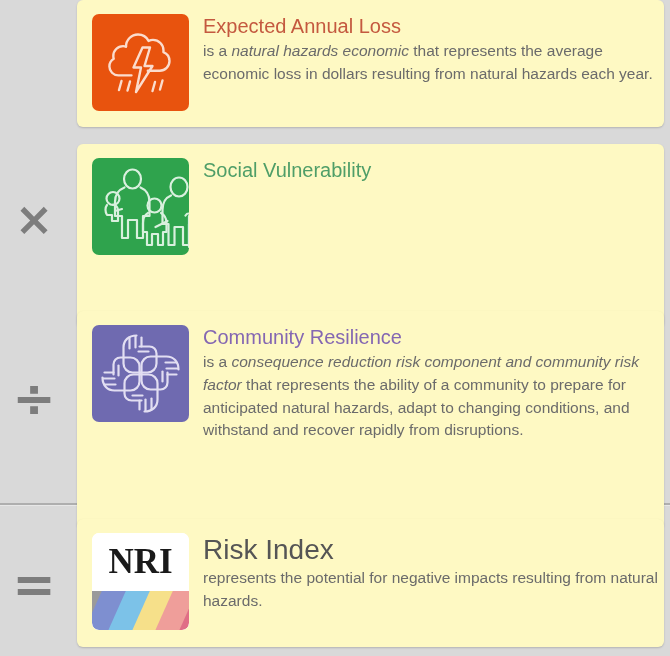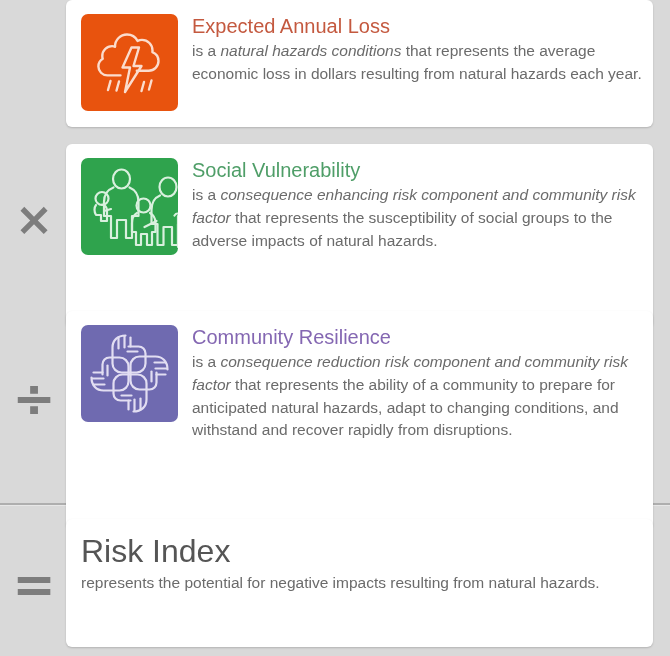--- a/index.html
+++ b/index.html
@@ -66,23 +66,23 @@
     top: 503px;
     width: 670px;
     height: 2px;
     background: #aeaeae;
     box-shadow: 0 1px 0 #e7e7e7;
   }
 
   
   .card {
     position: absolute;
-    left: 66px;
+    left: 77px;
     width: 587px;
-    background: #ffffff;
+    background: #fef9c3;
     border-radius: 6px;
     box-shadow: 0 1px 2px rgba(0,0,0,0.18);
     box-sizing: border-box;
     padding: 14px 0 14px 15px;
     display: flex;
     align-items: flex-start;
   }
   .card-eal      { top: 0px;   height: 127px; }
   .card-sovi     { top: 144px; height: 184px; }
   .card-resil    { top: 311px; height: 218px; }
@@ -149,21 +149,21 @@
   .card-title {
     font-size: 20px;
     line-height: 1.12;
     margin: 0 0 3px 0;
     font-weight: normal;
     font-family: "Liberation Sans", sans-serif;
   }
   .title-eal    { color: #C4593F; }
   .title-sovi   { color: #4F9E68; }
   .title-resil  { color: #8467B2; }
-  .title-riskidx{ color: #555555; font-size: 32px; margin-bottom: 2px; }
+  .title-riskidx{ color: #555555; font-size: 28px; margin-bottom: 2px; }
 
   .card-desc {
     font-size: 15.5px;
     line-height: 1.46;
     color: #6b6b6b;
     font-family: "Liberation Sans", sans-serif;
   }
   .card-desc em {
     font-style: italic;
   }
@@ -191,21 +191,21 @@
           <path d="M29.5 67 L27 76"></path>
           <path d="M38 67.5 L35.5 76.5"></path>
           <path d="M63 68 L60.5 77"></path>
           <path d="M70.5 66.5 L68 75.5"></path>
         </g>
       </svg>
     </div>
     <div class="card-text">
       <div class="card-title title-eal">Expected Annual Loss</div>
       <div class="card-desc">
-        <span>is a </span><em>natural hazards conditions</em><span> that represents the average economic loss in dollars resulting from natural hazards each year.</span>
+        <span>is a </span><em>natural hazards economic</em><span> that represents the average economic loss in dollars resulting from natural hazards each year.</span>
       </div>
     </div>
   </div>
 
   <div class="card card-sovi">
     <div class="icon-box icon-sovi">
       <svg viewBox="0 0 97 97" xmlns="http://www.w3.org/2000/svg">
         <g fill="none" stroke="#d9f0de" stroke-width="2.2" stroke-linecap="round" stroke-linejoin="round">
 
           <ellipse cx="40.5" cy="21" rx="8.5" ry="9.5"></ellipse>
@@ -221,23 +221,20 @@
           <ellipse cx="87" cy="29" rx="8.5" ry="9.5"></ellipse>
           <path d="M79 37.5 C73 40 70.5 45 70.5 52 L70.5 66 L76.5 66 L76.5 87 L82.5 87 L82.5 69 L91 69 L91 87 L97 87 L97 66"></path>
           <path d="M75.5 63 L63.5 69"></path>
           <path d="M97 58 L97 89"></path>
           <path d="M93.5 57.5 C95.5 54.5 99 55 99.5 58.5"></path>
         </g>
       </svg>
     </div>
     <div class="card-text">
       <div class="card-title title-sovi">Social Vulnerability</div>
-      <div class="card-desc">
-        <span>is a </span><em>consequence enhancing risk component and community risk factor</em><span> that represents the susceptibility of social groups to the adverse impacts of natural hazards.</span>
-      </div>
     </div>
   </div>
 
   <div class="card card-resil">
     <div class="icon-box icon-resil">
       <svg viewBox="0 0 97 97" xmlns="http://www.w3.org/2000/svg">
         <g fill="none" stroke="#e2def2" stroke-width="2.2" stroke-linecap="round" stroke-linejoin="round">
           <g transform="translate(48.5,48.5)">
 
             <g>
@@ -277,20 +274,33 @@
     </div>
     <div class="card-text">
       <div class="card-title title-resil">Community Resilience</div>
       <div class="card-desc">
         <span>is a </span><em>consequence reduction risk component and community risk factor</em><span> that represents the ability of a community to prepare for anticipated natural hazards, adapt to changing conditions, and withstand and recover rapidly from disruptions.</span>
       </div>
     </div>
   </div>
 
   <div class="card card-riskidx">
+    <div class="icon-box icon-nri">
+      <div class="nri-logo">
+        <div class="nri-word">NRI</div>
+        <div class="nri-stripes" id="nri-stripes">
+            <div class="stripe" style="background: rgb(154, 154, 154); left: -24px; width: 24.8333px;"></div>
+            <div class="stripe" style="background: rgb(126, 143, 208); left: -0.166667px; width: 24.8333px;"></div>
+            <div class="stripe" style="background: rgb(124, 194, 232); left: 23.6667px; width: 24.8333px;"></div>
+            <div class="stripe" style="background: rgb(246, 224, 138); left: 47.5px; width: 24.8333px;"></div>
+            <div class="stripe" style="background: rgb(239, 158, 154); left: 71.3333px; width: 24.8333px;"></div>
+            <div class="stripe" style="background: rgb(224, 110, 134); left: 95.1667px; width: 24.8333px;"></div>
+          </div>
+      </div>
+    </div>
     <div class="card-text">
       <div class="card-title title-riskidx">Risk Index</div>
       <div class="card-desc">
         <span></span><em></em><span>represents the potential for negative impacts resulting from natural hazards.</span>
       </div>
     </div>
   </div>
 
 </div>
 

